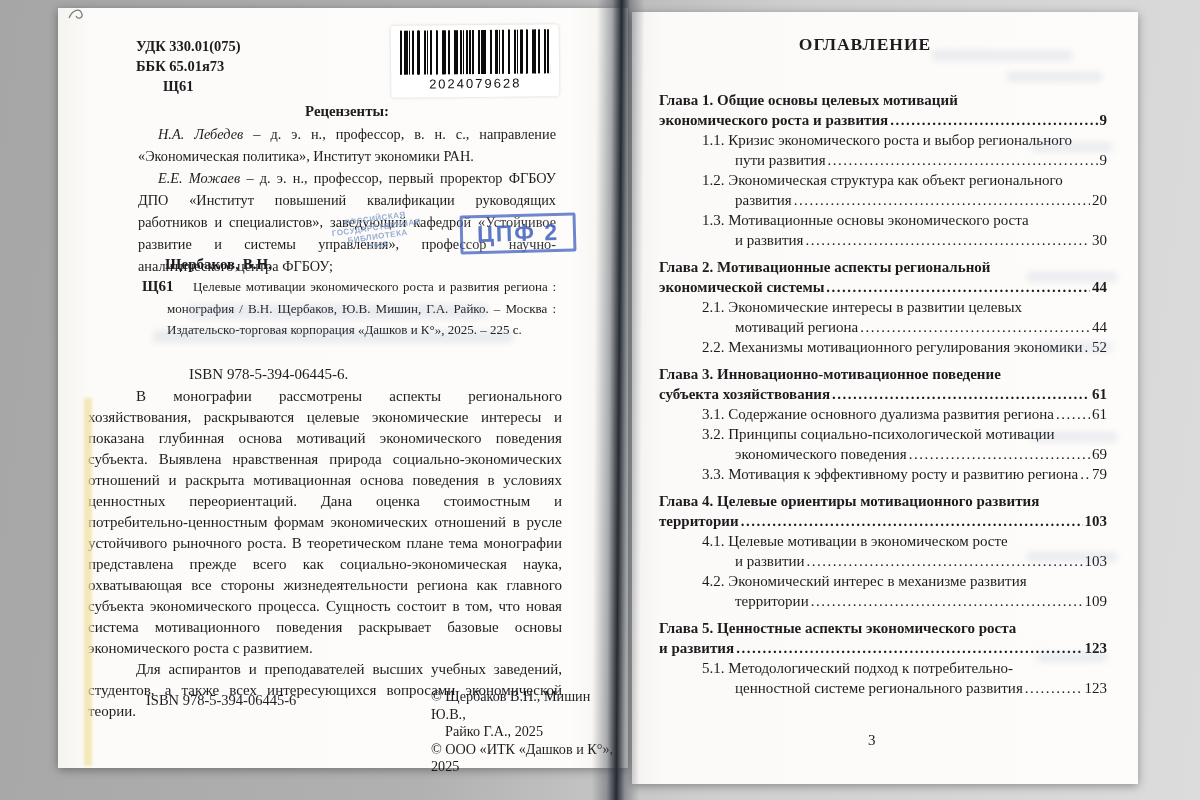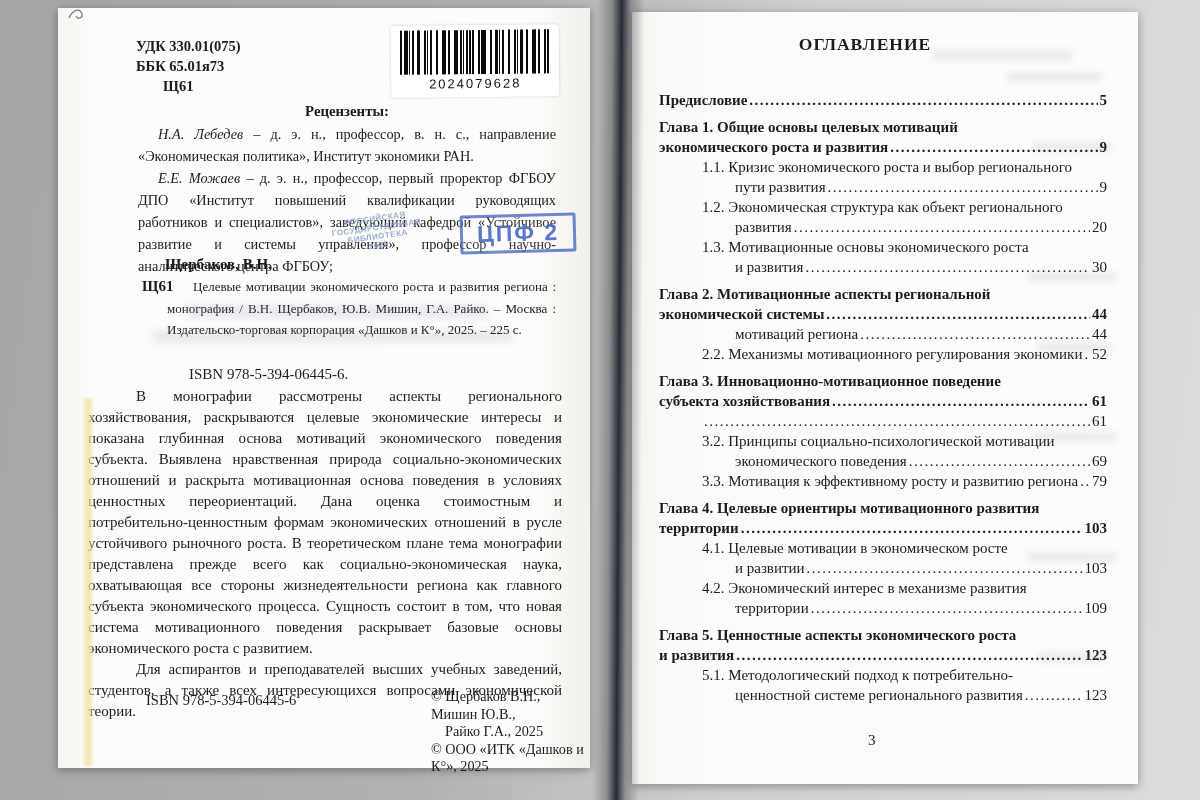--- a/index.html
+++ b/index.html
@@ -6,20 +6,21 @@
   body{
     width:1200px;height:800px;position:relative;overflow:hidden;
     background:linear-gradient(97deg,#a6a6a6 0%,#b2b1b1 40%,#cfcfcf 62%,#dcdcdc 100%);
     font-family:"Liberation Serif", serif;color:#1c1c1e;
   }
   .page{position:absolute;z-index:1;}
   .page-left{
     left:58px;top:8px;width:532px;height:760px;
     background:linear-gradient(90deg,#f5f4f0 0%,#fcfbf9 6%,#fdfcfa 90%,#f0efeb 100%);
     box-shadow:0 2px 9px rgba(0,0,0,.35);
+    padding-left:38px;
   }
   .page-right{
     left:632px;top:12px;width:506px;height:772px;
     background:linear-gradient(90deg,#f2f1ee 0%,#fbfaf8 6%,#fdfcfa 100%);
     box-shadow:0 2px 9px rgba(0,0,0,.35);
   }
   .gutter{
     position:absolute;left:594px;top:-4px;width:48px;height:810px;z-index:3;
     background:linear-gradient(90deg,rgba(40,44,52,0) 0%,rgba(70,76,86,.45) 32%,#262b33 52%,rgba(70,76,86,.45) 70%,rgba(40,44,52,0) 100%);
     transform:rotate(.4deg);
@@ -140,27 +141,20 @@
     <div class="ghost" style="left:95px;top:322px;width:360px;height:13px;"></div>
     <div class="yellow-strip"></div>
   </div>
 
   <div class="gutter"></div>
 
   <div class="page page-right">
     <div class="toc-title">ОГЛАВЛЕНИЕ</div>
     <div class="toc-list">
         <div class="toc-entry toc-chapter">
-          <div class="toc-row">
-            <span class="toc-text">Предисловие</span>
-            <span class="leader"></span>
-            <span class="toc-page">5</span>
-          </div>
-        </div>
-        <div class="toc-entry toc-chapter">
           <div class="toc-line">Глава 1. Общие основы целевых мотиваций</div>
           <div class="toc-row">
             <span class="toc-text">экономического роста и развития</span>
             <span class="leader"></span>
             <span class="toc-page">9</span>
           </div>
         </div>
         <div class="toc-entry toc-section">
           <div class="toc-line">1.1. Кризис экономического роста и выбор регионального</div>
           <div class="toc-row cont">
@@ -187,20 +181,21 @@
         </div>
         <div class="toc-entry toc-chapter">
           <div class="toc-line">Глава 2. Мотивационные аспекты региональной</div>
           <div class="toc-row">
             <span class="toc-text">экономической системы</span>
             <span class="leader"></span>
             <span class="toc-page">44</span>
           </div>
         </div>
         <div class="toc-entry toc-section">
+          <div class="toc-line">2.1. Экономические интересы в развитии целевых</div>
           <div class="toc-row cont">
             <span class="toc-text">мотиваций региона</span>
             <span class="leader"></span>
             <span class="toc-page">44</span>
           </div>
         </div>
         <div class="toc-entry toc-section">
           <div class="toc-row">
             <span class="toc-text">2.2. Механизмы мотивационного регулирования экономики</span>
             <span class="leader"></span>
@@ -210,20 +205,21 @@
         <div class="toc-entry toc-chapter">
           <div class="toc-line">Глава 3. Инновационно-мотивационное поведение</div>
           <div class="toc-row">
             <span class="toc-text">субъекта хозяйствования</span>
             <span class="leader"></span>
             <span class="toc-page">61</span>
           </div>
         </div>
         <div class="toc-entry toc-section">
           <div class="toc-row">
+            <span class="toc-text">3.1. Содержание основного дуализма развития региона</span>
             <span class="leader"></span>
             <span class="toc-page">61</span>
           </div>
         </div>
         <div class="toc-entry toc-section">
           <div class="toc-line">3.2. Принципы социально-психологической мотивации</div>
           <div class="toc-row cont">
             <span class="toc-text">экономического поведения</span>
             <span class="leader"></span>
             <span class="toc-page">69</span>

